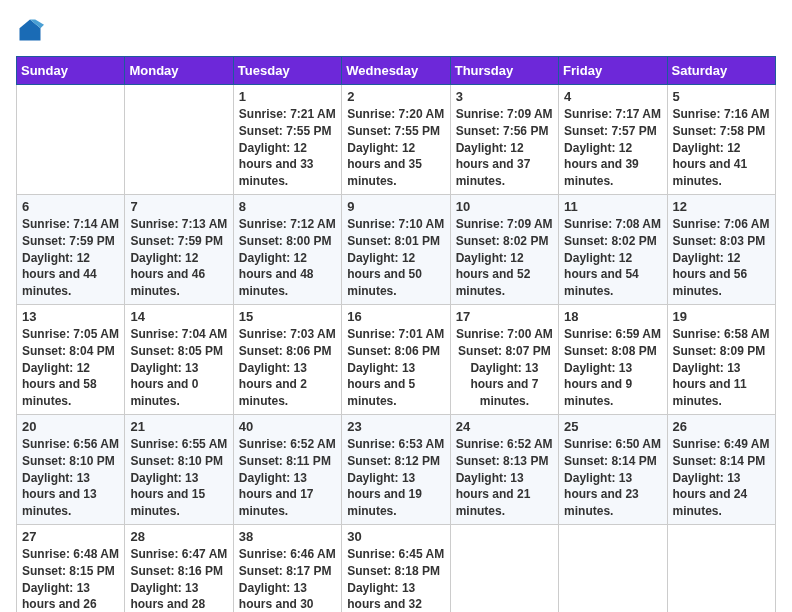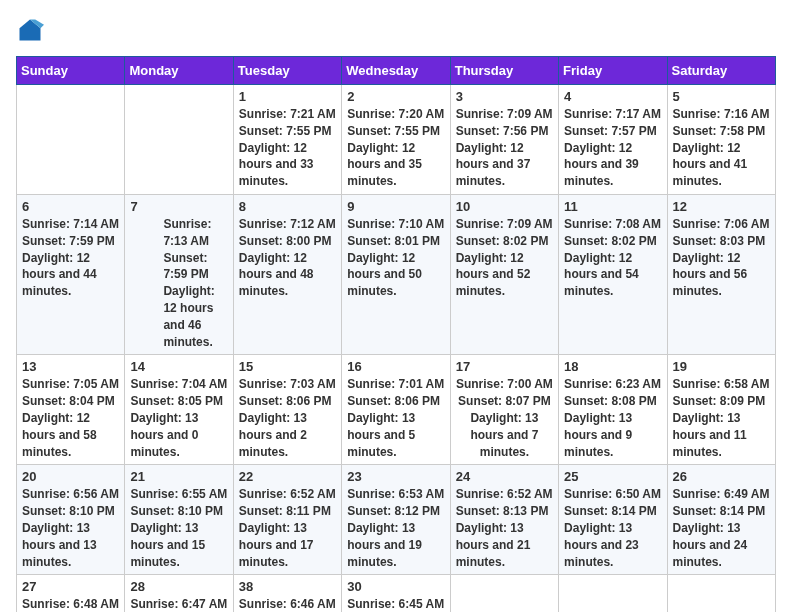--- a/index.html
+++ b/index.html
@@ -154,21 +154,21 @@
       </tr>
       <tr>
         <td>
           <span class="day-number">6</span>
           <div class="day-info" style="white-space: pre-line;">Sunrise: 7:14 AM
 Sunset: 7:59 PM
 Daylight: 12 hours and 44 minutes.</div>
         </td>
         <td>
           <span class="day-number">7</span>
-          <div class="day-info" style="white-space: pre-line; margin-left: 33px;">Sunrise: 7:13 AM
+          <div class="day-info" style="white-space: pre-line;">Sunrise: 7:13 AM
 Sunset: 7:59 PM
 Daylight: 12 hours and 46 minutes.</div>
         </td>
         <td>
           <span class="day-number">8</span>
           <div class="day-info" style="white-space: pre-line;">Sunrise: 7:12 AM
 Sunset: 8:00 PM
 Daylight: 12 hours and 48 minutes.</div>
         </td>
         <td>
@@ -222,21 +222,21 @@
 Daylight: 13 hours and 5 minutes.</div>
         </td>
         <td>
           <span class="day-number">17</span>
           <div class="day-info" style="white-space: pre-line; text-align: center;">Sunrise: 7:00 AM
 Sunset: 8:07 PM
 Daylight: 13 hours and 7 minutes.</div>
         </td>
         <td>
           <span class="day-number">18</span>
-          <div class="day-info" style="white-space: pre-line;">Sunrise: 6:23 AM
+          <div class="day-info" style="white-space: pre-line;">Sunrise: 6:59 AM
 Sunset: 8:08 PM
 Daylight: 13 hours and 9 minutes.</div>
         </td>
         <td>
           <span class="day-number">19</span>
           <div class="day-info" style="white-space: pre-line;">Sunrise: 6:58 AM
 Sunset: 8:09 PM
 Daylight: 13 hours and 11 minutes.</div>
         </td>
       </tr>
@@ -247,21 +247,21 @@
 Sunset: 8:10 PM
 Daylight: 13 hours and 13 minutes.</div>
         </td>
         <td>
           <span class="day-number">21</span>
           <div class="day-info" style="white-space: pre-line;">Sunrise: 6:55 AM
 Sunset: 8:10 PM
 Daylight: 13 hours and 15 minutes.</div>
         </td>
         <td>
-          <span class="day-number">22</span>
+          <span class="day-number">40</span>
           <div class="day-info" style="white-space: pre-line;">Sunrise: 6:52 AM
 Sunset: 8:11 PM
 Daylight: 13 hours and 17 minutes.</div>
         </td>
         <td>
           <span class="day-number">23</span>
           <div class="day-info" style="white-space: pre-line;">Sunrise: 6:53 AM
 Sunset: 8:12 PM
 Daylight: 13 hours and 19 minutes.</div>
         </td>

